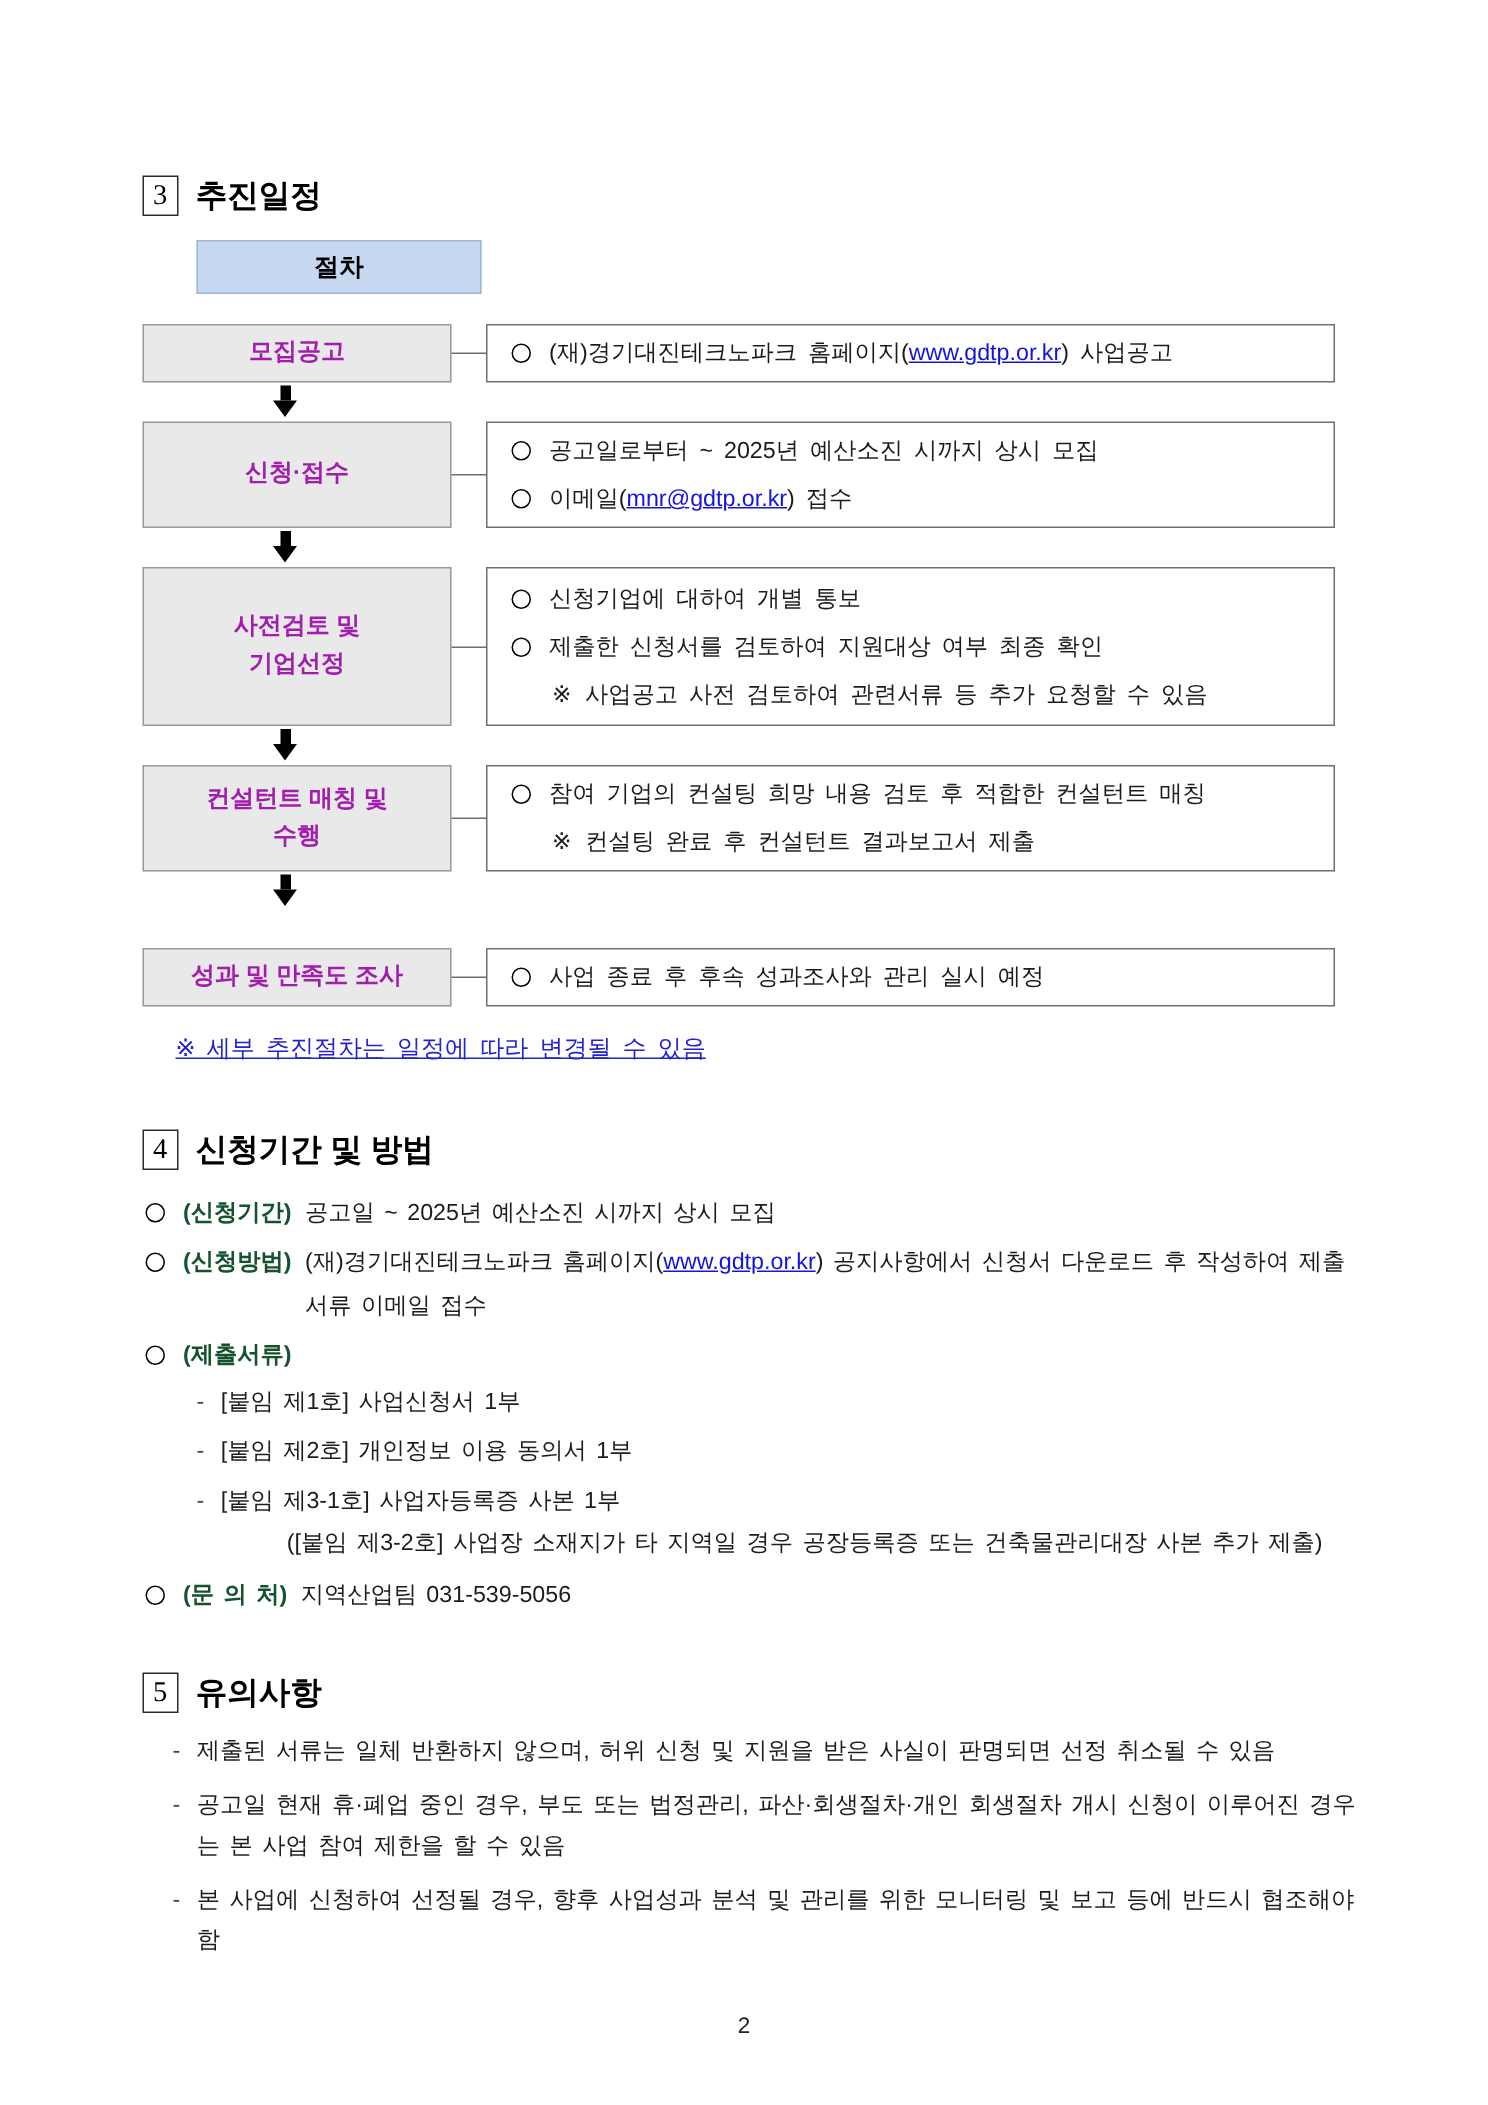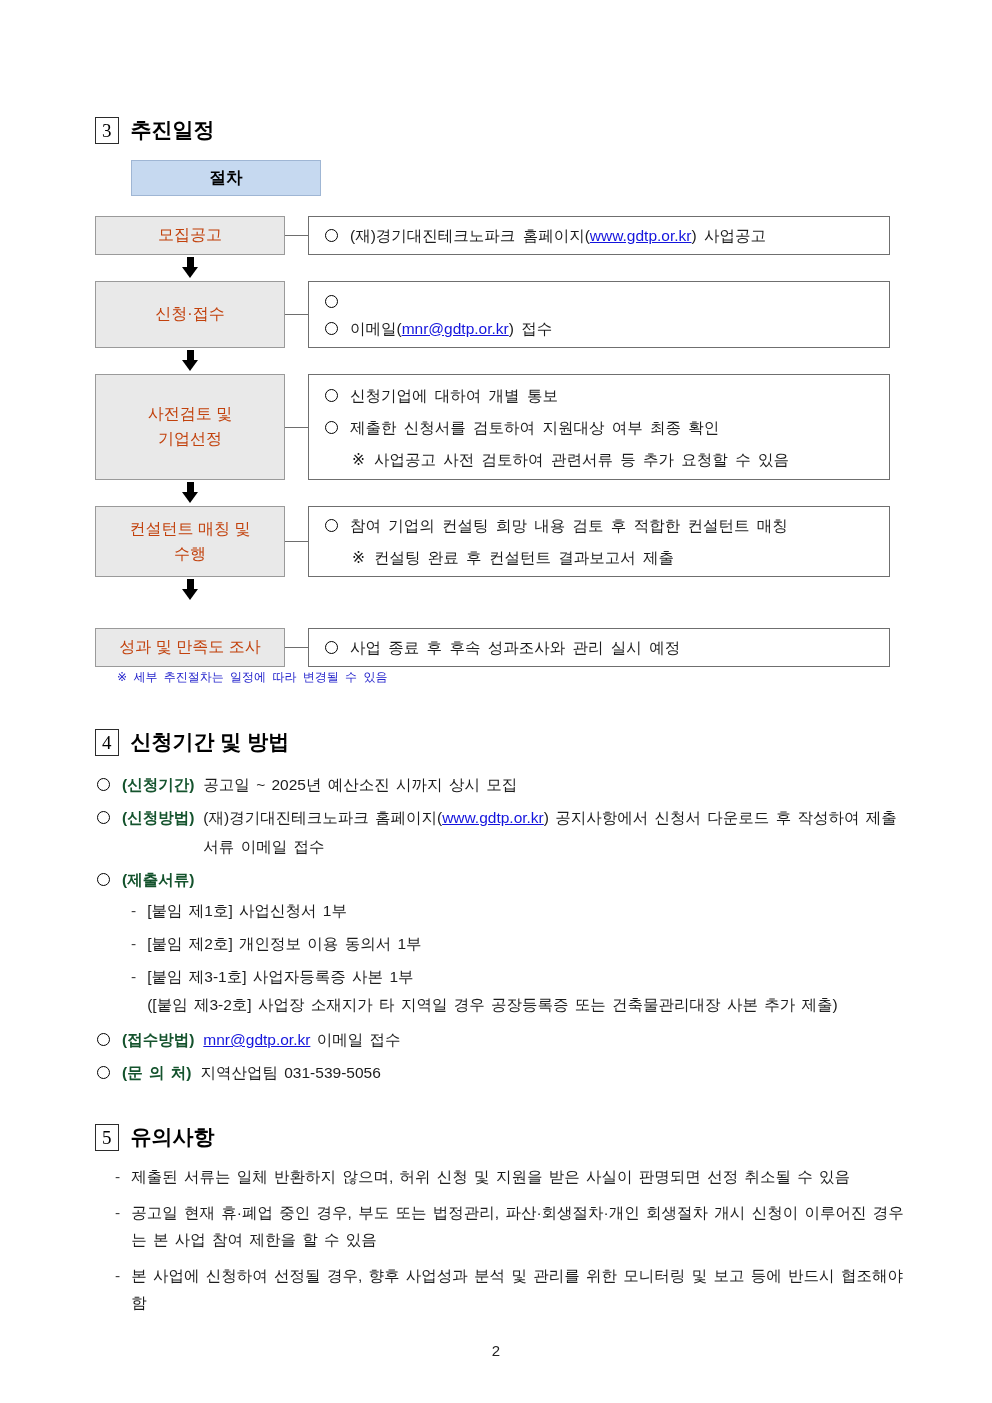--- a/index.html
+++ b/index.html
@@ -32,23 +32,23 @@
   .flow{width:795px;margin-top:16px;}
   .flow-headrow{display:flex;padding-left:36px;}
   .fh-col1{width:190px;height:36px;background:var(--header_blue);border:1px solid var(--header_blue_border);
     display:flex;align-items:center;justify-content:center;font-weight:bold;font-size:16.5px;color:#000;}
   .fh-gap{width:23px;}
   .fh-col2{flex:1;height:36px;background:var(--header_blue);border:1px solid var(--header_blue_border);
     display:flex;align-items:center;justify-content:center;font-weight:bold;font-size:16.5px;color:#000;}
 
   .flow-row{display:flex;align-items:stretch;}
   .step-box{
-    width:190px;background:var(--step_gray);border:1px solid var(--step_gray_border);
+    width:206px;background:var(--step_gray);border:1px solid var(--step_gray_border);
     display:flex;align-items:center;justify-content:center;text-align:center;
-    font-weight:normal;font-size:16px;color:#c2410c;white-space:pre-line;line-height:1.55;
+    font-weight:bold;font-size:16px;color:#a21caf;white-space:pre-line;line-height:1.55;
   }
   .connector{width:23px;display:flex;align-items:center;}
   .connector::before{content:"";display:block;width:100%;height:1px;background:#6e6e6e;}
   .content-box{
     flex:1;background:#fff;border:1px solid var(--box_border);
     display:flex;flex-direction:column;justify-content:center;
     padding:7px 14px;gap:9px;font-size:15.5px;word-spacing:3px;
   }
   .cline{display:flex;align-items:flex-start;line-height:23px;}
   .circle-bullet{
@@ -63,35 +63,35 @@
   .down-arrow .stem{position:absolute;left:4.5px;top:0;width:7px;height:10px;background:#000;}
   .down-arrow .head{position:absolute;left:0;top:10px;width:0;height:0;
     border-left:8px solid transparent;border-right:8px solid transparent;border-top:11px solid #000;}
 
   .row1{min-height:36px;}  .row1 .content-box{justify-content:center;}
   .row2{min-height:67px;}
   .row3{min-height:106px;}
   .row4{min-height:70px;}
   .row5{min-height:38px;margin-top:25px;}
 
-  .flow-note{margin:2px 0 0 22px;color:var(--note_blue);font-size:12px;word-spacing:3px;}
+  .flow-note{margin:18px 0 0 22px;color:var(--note_blue);font-size:16px;word-spacing:3px;text-decoration:underline;}
 
   
   .sec4{margin-top:42px;}
   .sec5{margin-top:36px;}
   .items{margin-top:14px;width:812px;}
   .item{display:flex;align-items:flex-start;margin-bottom:4px;font-size:15.5px;line-height:29px;word-spacing:2px;}
   .item .circle-bullet{margin-top:8px;}
   .ilabel{font-weight:bold;color:#14532d;margin-right:9px;white-space:nowrap;}
   .itext{flex:1;}
   .doc-list{margin:2px 0 4px 36px;width:770px;}
   .doc{display:flex;align-items:flex-start;margin-bottom:7px;font-size:15.5px;line-height:26px;word-spacing:2px;}
   .dash{flex:none;margin-right:11px;color:#444;}
   .dtext{flex:1;}
-  .dsub{margin-top:2px;}
+  .dsub{margin-top:2px;margin-left:44px;}
   .s5-list{margin:12px 0 0 20px;width:800px;}
   .s5-item{display:flex;align-items:flex-start;margin-bottom:9px;font-size:15.5px;line-height:27px;word-spacing:2px;}
 
   .link{color:var(--link_blue);text-decoration:underline;cursor:pointer;}
 
   .page-number{position:absolute;left:0;right:0;bottom:44px;text-align:center;font-size:15px;color:#222;}
 </style>
 </head>
 <body>
 
@@ -128,20 +128,21 @@
           <span class="head"></span>
         </span>
     </div>
 
     <div class="flow-row row2">
       <div class="step-box">신청·접수</div>
       <div class="connector"></div>
       <div class="content-box">
         <div class="cline">
           <span class="circle-bullet"></span>
+          <span class="t">공고일로부터 ~ 2025년 예산소진 시까지 상시 모집</span>
         </div>
         <div class="cline">
           <span class="circle-bullet"></span>
           <span class="t"><span>이메일(</span><span class="link">mnr@gdtp.or.kr</span><span>) 접수</span></span>
         </div>
       </div>
     </div>
 
     <div class="arrow-zone">
       <span class="down-arrow">
@@ -250,25 +251,20 @@
       </div>
       <div class="doc">
         <span class="dash">-</span>
         <span class="dtext">
           <span>[붙임 제3-1호] 사업자등록증 사본 1부</span>
           <span class="dsub" style="display:block">([붙임 제3-2호] 사업장 소재지가 타 지역일 경우 공장등록증 또는 건축물관리대장 사본 추가 제출)</span>
         </span>
       </div>
     </div>
 
-    <div class="item">
-      <span class="circle-bullet"></span>
-      <span class="ilabel">(접수방법)</span>
-      <span class="itext"><span class="link">mnr@gdtp.or.kr</span><span> 이메일 접수</span></span>
-    </div>
 
     <div class="item">
       <span class="circle-bullet"></span>
       <span class="ilabel">(문 의 처)</span>
       <span class="itext">지역산업팀 031-539-5056</span>
     </div>
 
   </div>
 
   <div class="sec-head sec5">

